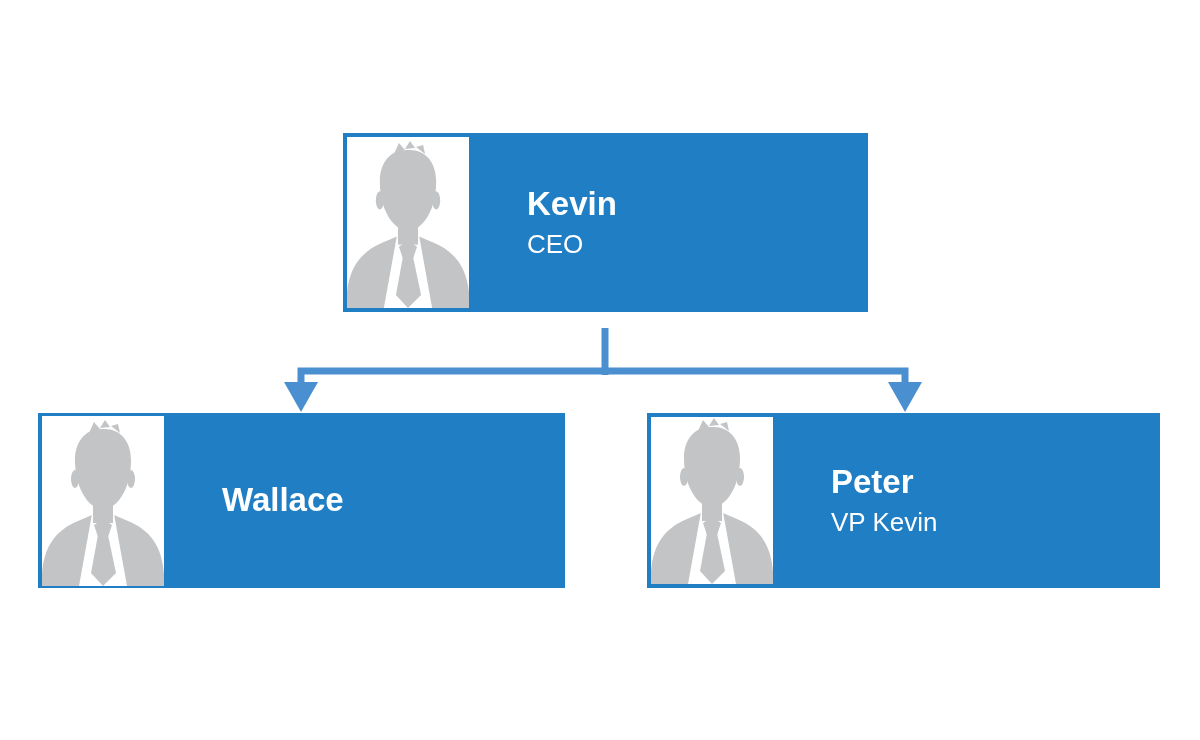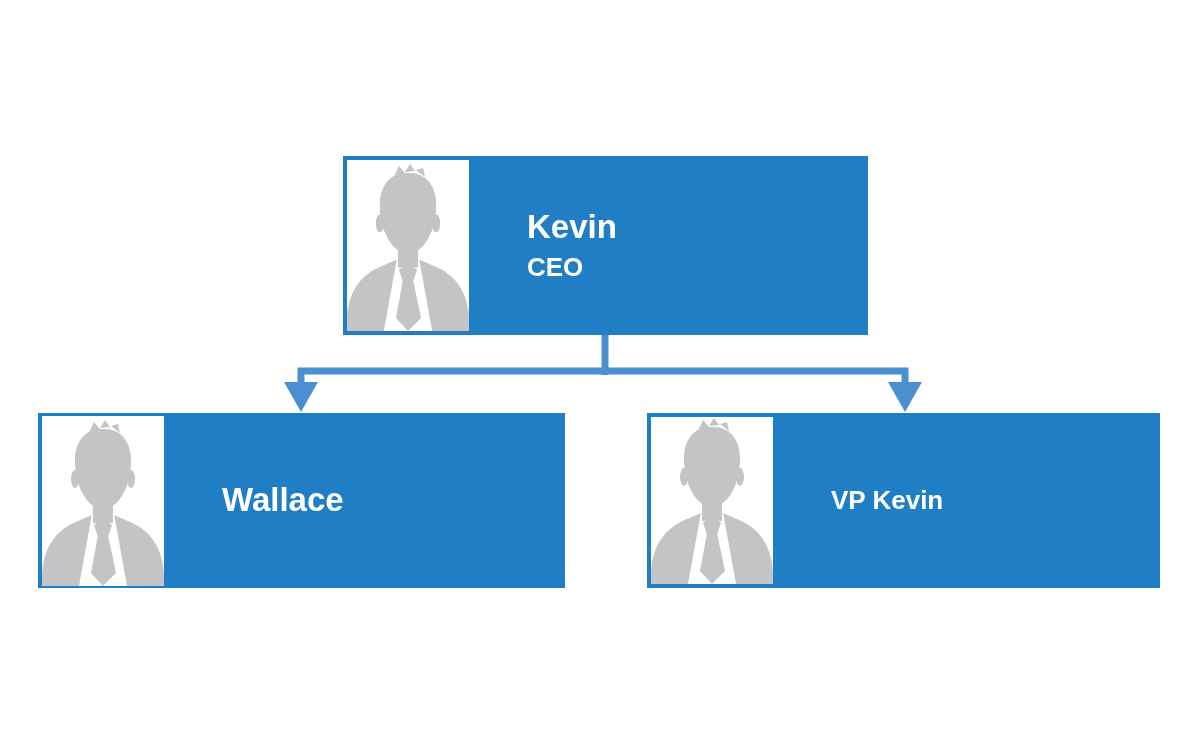--- a/index.html
+++ b/index.html
@@ -11,31 +11,31 @@
     --text-color:#ffffff;
   }
   *{margin:0;padding:0;box-sizing:border-box;}
   html,body{width:1200px;height:740px;background:var(--canvas-bg);
     font-family:"Liberation Sans",sans-serif;overflow:hidden;}
   .canvas{position:relative;width:1200px;height:740px;background:var(--canvas-bg);}
   .connectors{position:absolute;left:0;top:0;width:1200px;height:740px;pointer-events:none;}
   .conn-stroke{stroke:var(--connector-color);stroke-width:7;fill:none;}
   .conn-fill{fill:var(--connector-color);}
   .node{position:absolute;background:var(--node-fill);display:flex;align-items:stretch;}
-  .node-ceo{left:343px;top:156px;width:525px;height:179px;}
+  .node-ceo{left:343px;top:133px;width:525px;height:179px;}
   .node-vp-product{left:38px;top:413px;width:527px;height:175px;align-items:center;}
   .node-vp-sales{left:647px;top:413px;width:513px;height:175px;}
   .photo{flex:0 0 122px;margin:4px;background:var(--photo-bg);overflow:hidden;}
   .photo svg{display:block;width:100%;height:100%;}
   .sil{fill:var(--silhouette-color);}
   .shirt{fill:var(--photo-bg);}
   .node-text{display:flex;flex-direction:column;justify-content:center;
     padding-left:54px;gap:9px;color:var(--text-color);}
   .person-name{font-size:33px;font-weight:700;line-height:1.05;}
-  .person-title{font-size:26px;font-weight:700;line-height:1.05;}
+  .person-title{font-size:26px;font-weight:400;line-height:1.05;}
 </style>
 </head>
 <body>
 
 <svg width="0" height="0" style="position:absolute">
   <defs>
     <symbol id="person-silhouette" viewBox="0 0 122 170" preserveAspectRatio="xMidYMax slice">
       <rect class="shirt" x="0" y="0" width="122" height="170"></rect>
 
       <path class="sil" d="M0,170 L0,158 C2,130 14,114 36,105 L50,99 L61,104 L72,99 L86,105 C108,114 120,130 122,158 L122,170 Z"></path>
@@ -91,17 +91,18 @@
     </div>
   </div>
 
   <div class="node node-vp-sales">
     <div class="photo">
       <svg viewBox="0 0 122 170" preserveAspectRatio="xMidYMax slice">
           <use href="#person-silhouette"></use>
         </svg>
     </div>
     <div class="node-text">
+      <div class="person-name">Peter</div>
       <div class="person-title">VP Kevin</div>
     </div>
   </div>
 
 </div>
 
 </body></html>

